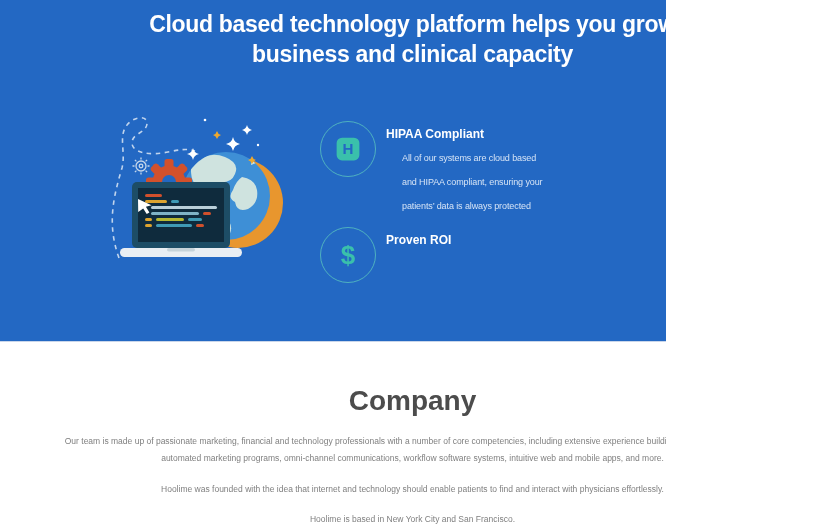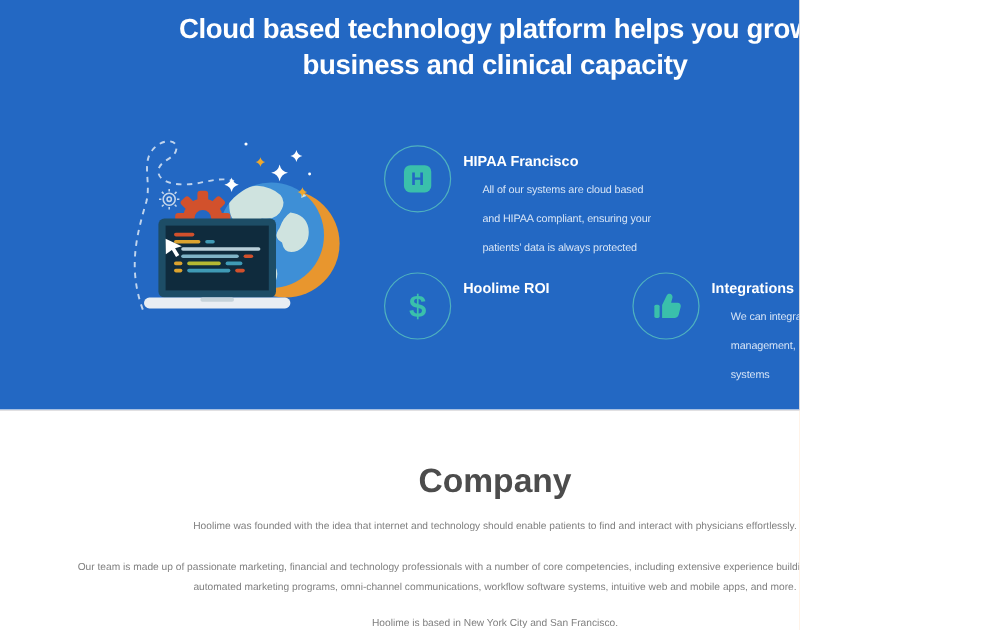--- a/index.html
+++ b/index.html
@@ -139,51 +139,37 @@
     </div>
 
     <div class="feature" id="feature-1">
       <div class="icon-circle">
         <svg width="26" height="26" viewBox="0 0 24 24">
           <rect x="1.5" y="1.5" width="21" height="21" rx="5" fill="#3ac0ab"></rect>
           <text x="12" y="17" text-anchor="middle" font-family="Liberation Sans, sans-serif" font-size="14" font-weight="bold" fill="#2368c3">H</text>
         </svg>
       </div>
       <div class="feature-text">
-        <h3 class="feature-title">HIPAA Francisco</h3>
+        <h3 class="feature-title">HIPAA Compliant</h3>
         <p class="feature-desc">All of our systems are cloud based and HIPAA compliant, ensuring your patients’ data is always protected</p>
       </div>
     </div>
 
 
     <div class="feature" id="feature-3">
       <div class="icon-circle">
         <span class="dollar-glyph">$</span>
       </div>
       <div class="feature-text">
-        <h3 class="feature-title">Hoolime ROI</h3>
+        <h3 class="feature-title">Proven ROI</h3>
       </div>
     </div>
 
-    <div class="feature" id="feature-4">
-      <div class="icon-circle">
-        <svg width="25" height="25" viewBox="0 0 24 24">
-          <g fill="#3ac0ab">
-            <rect x="2.2" y="10.5" width="4.2" height="10.6" rx="1.3"></rect>
-            <path d="M8.4 21.1 L8.4 10.8 L12.1 3.2 C12.5 2.3 13.4 1.8 14.3 1.8 C15.9 1.8 17.1 3.3 16.7 4.9 L15.6 9 L20.8 9 C22.5 9 23.7 10.6 23.3 12.2 L21.7 18.3 C21.3 19.9 19.9 21.1 18.2 21.1 Z"></path>
-          </g>
-        </svg>
-      </div>
-      <div class="feature-text">
-        <h3 class="feature-title">Integrations</h3>
-        <p class="feature-desc">We can integrate with most practice management, EMR and EHR systems</p>
-      </div>
-    </div>
   </section>
 
   <section class="company">
     <h2 class="company-heading">Company</h2>
+    <p class="company-p" id="company-p2">Our team is made up of passionate marketing, financial and technology professionals with a number of core competencies, including extensive experience building and using data-driven automated marketing programs, omni-channel communications, workflow software systems, intuitive web and mobile apps, and more.</p>
     <p class="company-p" id="company-p1">Hoolime was founded with the idea that internet and technology should enable patients to find and interact with physicians effortlessly.</p>
-    <p class="company-p" id="company-p2">Our team is made up of passionate marketing, financial and technology professionals with a number of core competencies, including extensive experience building and using data-driven automated marketing programs, omni-channel communications, workflow software systems, intuitive web and mobile apps, and more.</p>
     <p class="company-p" id="company-p3">Hoolime is based in New York City and San Francisco.</p>
   </section>
 
 </div>
 
 </body></html>

